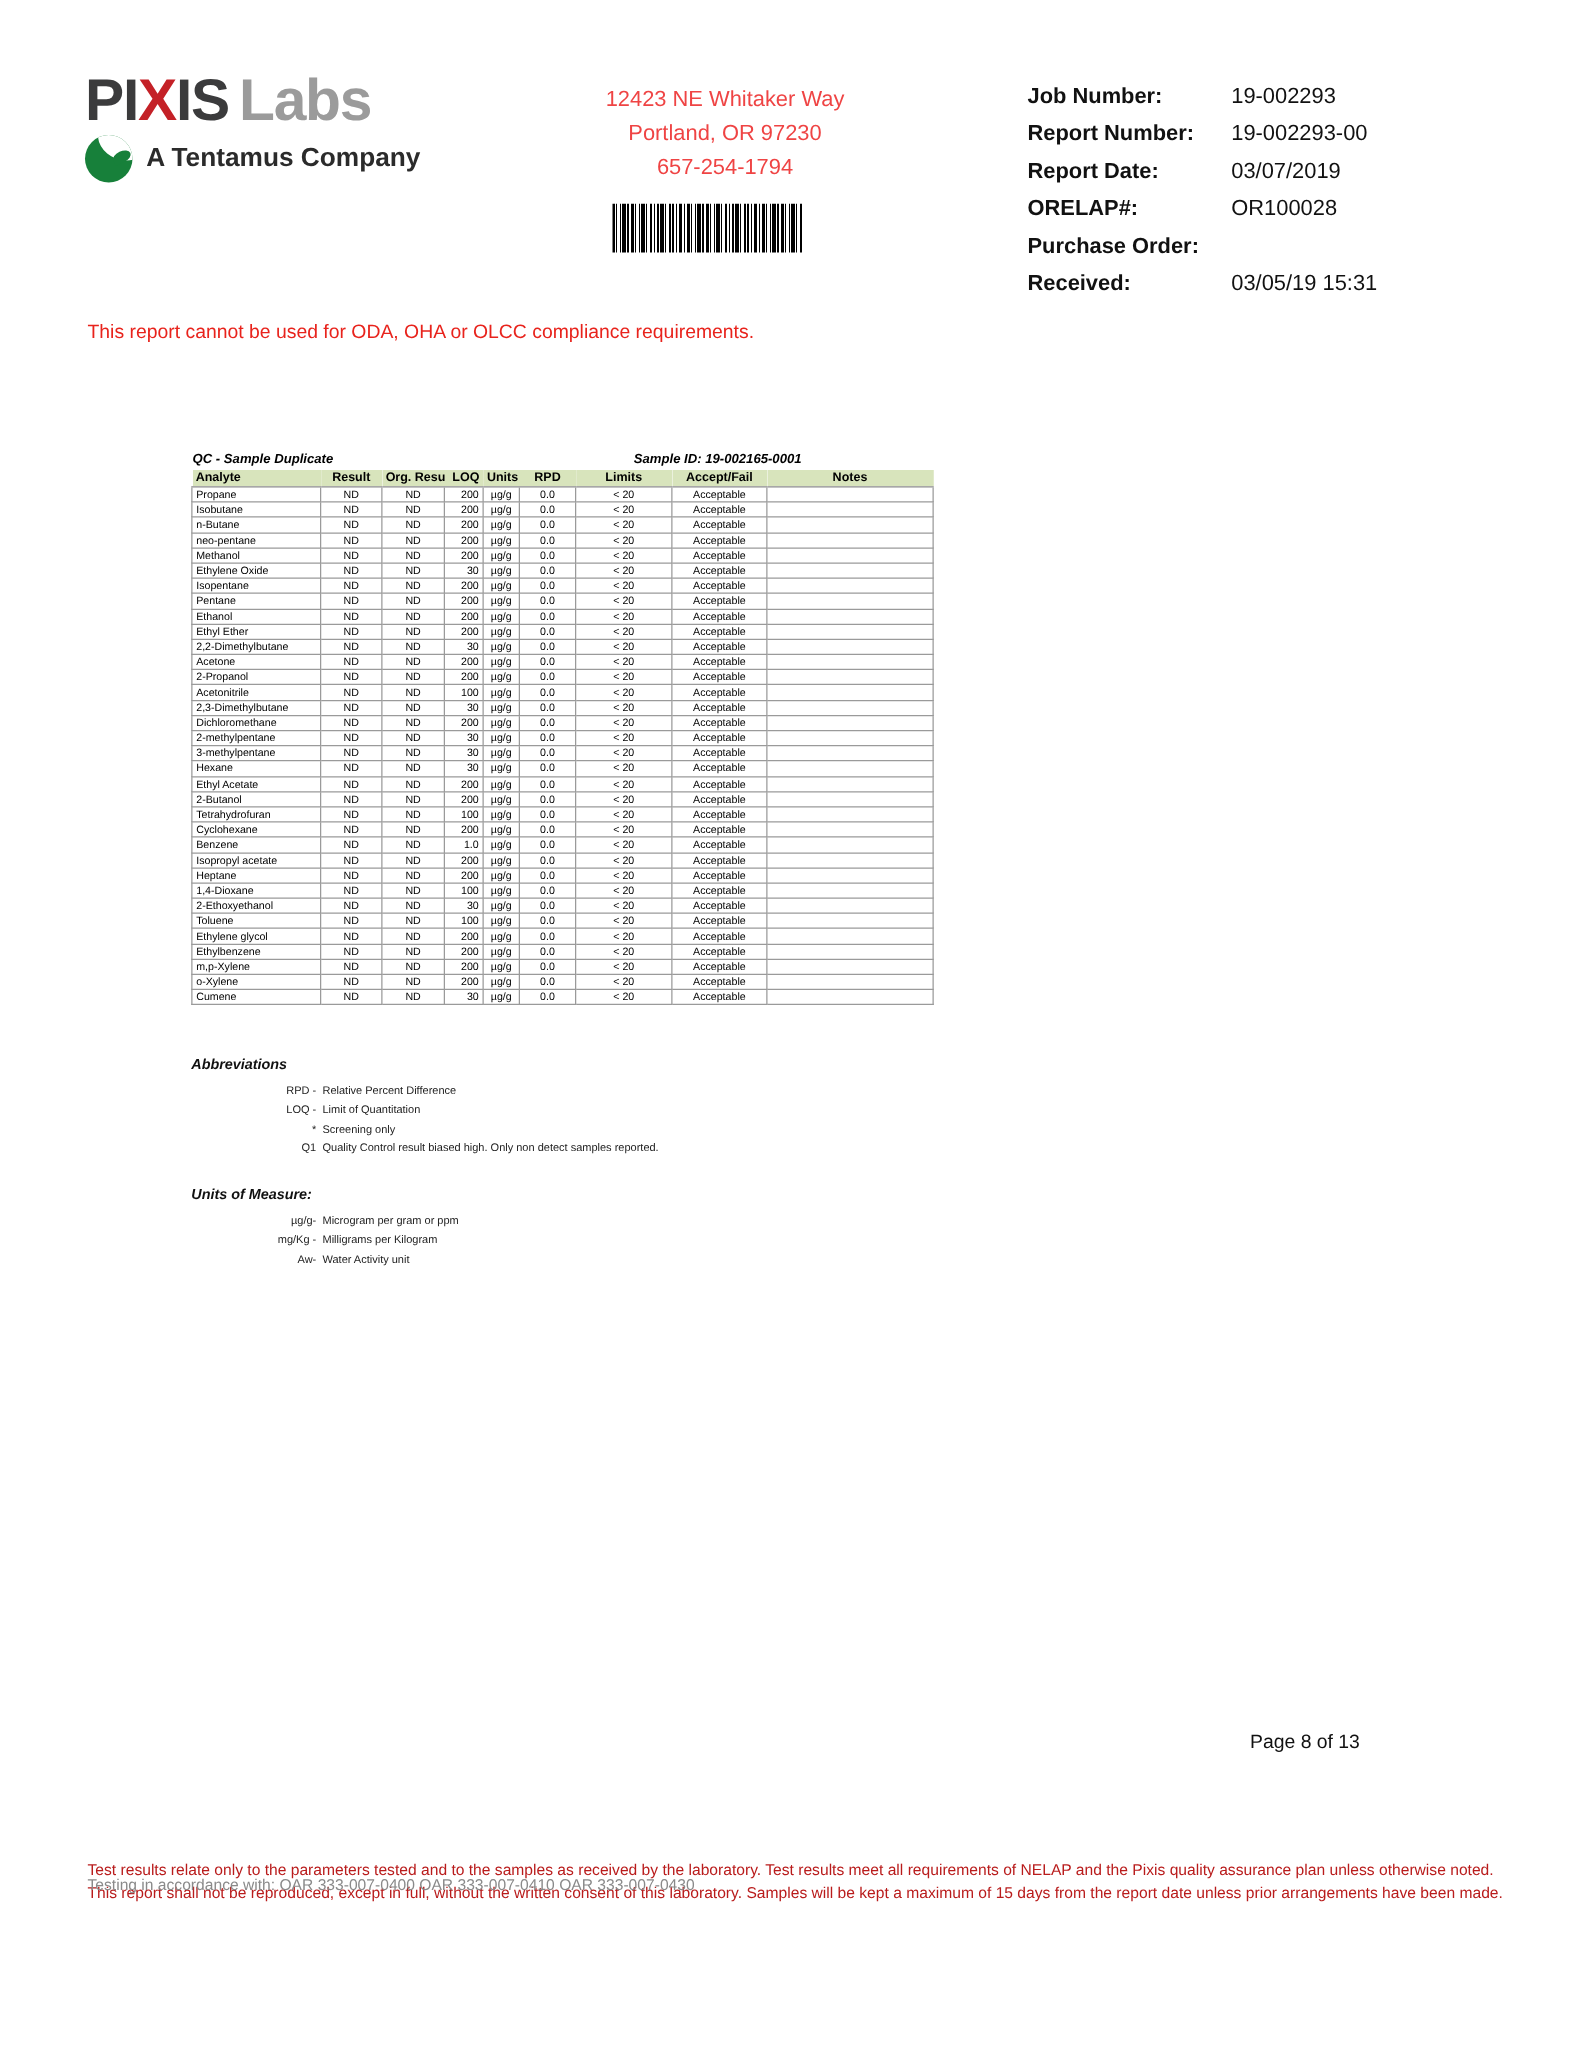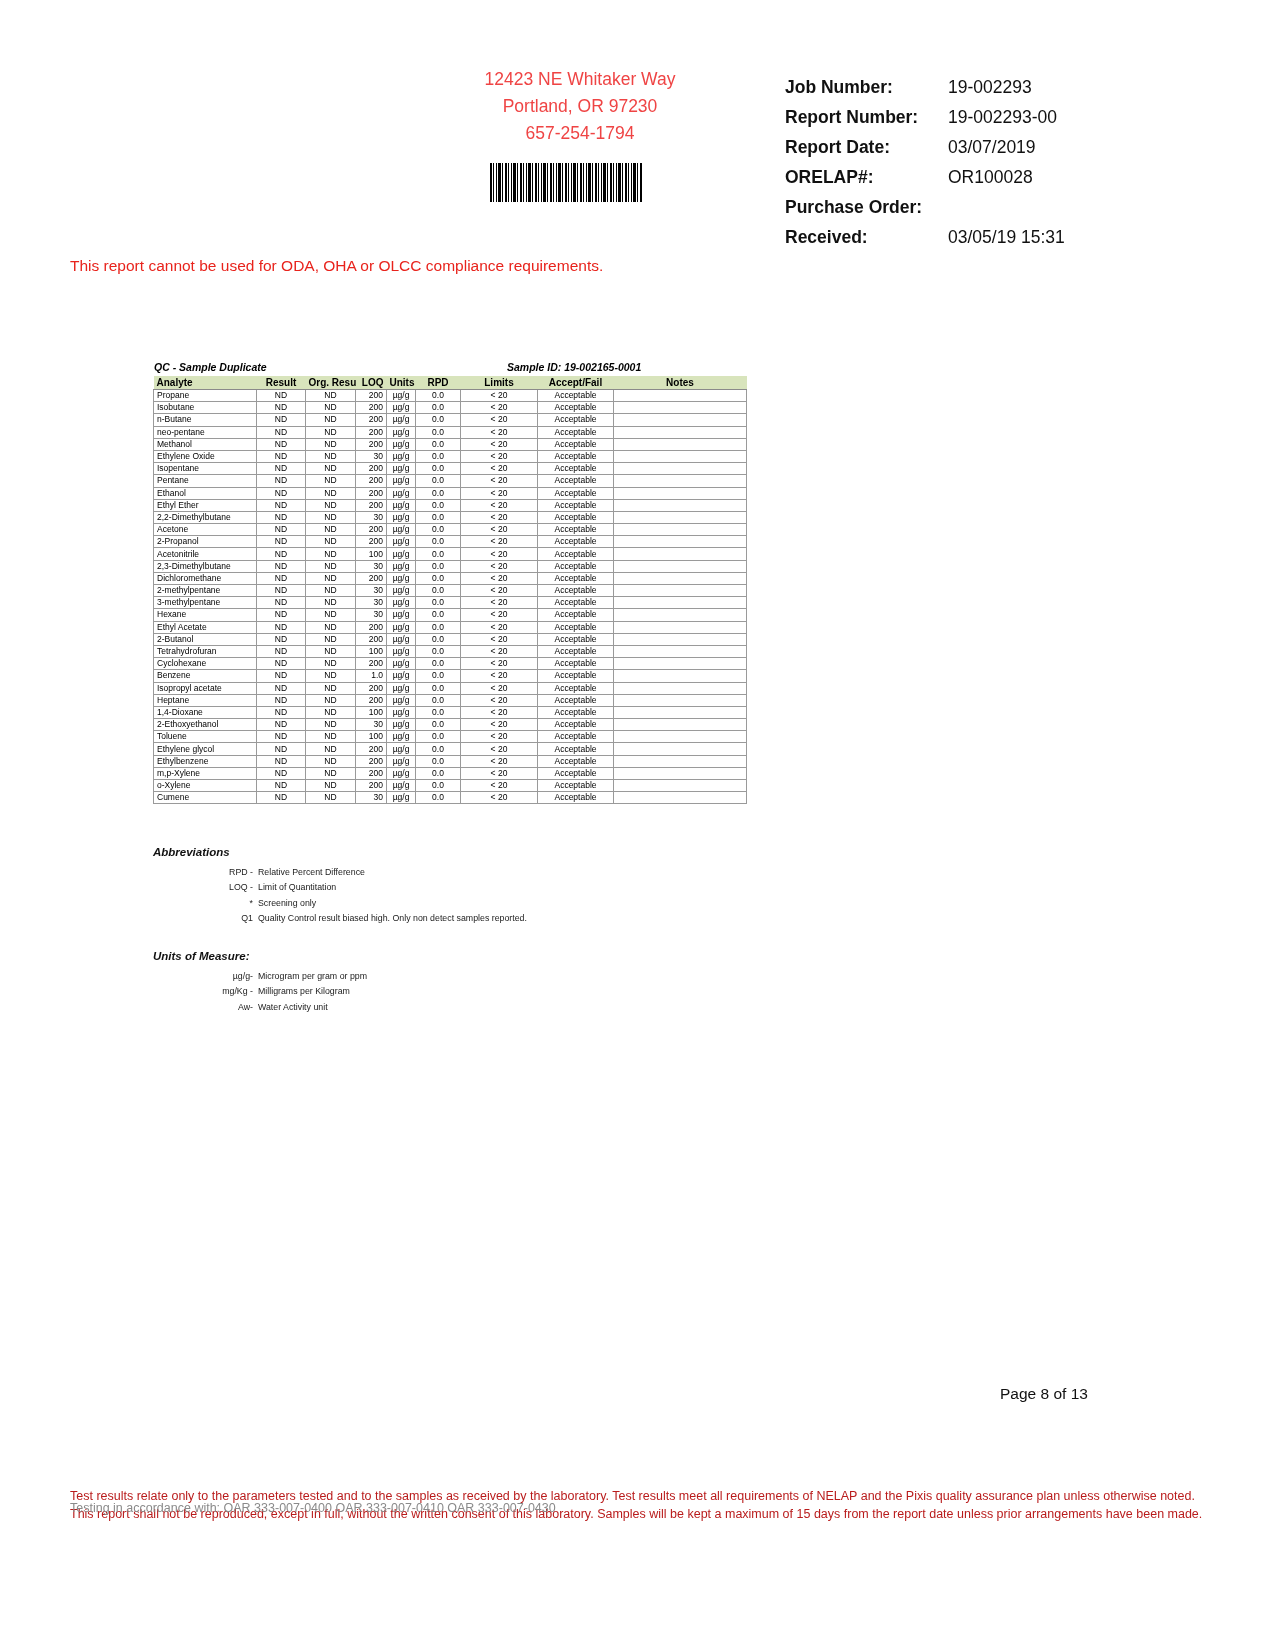--- a/index.html
+++ b/index.html
@@ -15,21 +15,21 @@
   .logo-tag{display:flex;align-items:center;margin-top:5px;gap:11px;}
   .logo-mark{width:38px;height:38px;border-radius:50%;background:#17803a;position:relative;overflow:hidden;flex:0 0 auto;}
   .logo-mark::before{content:"";position:absolute;right:-14px;top:-16px;width:42px;height:36px;background:#fff;border-radius:50%;transform:rotate(20deg);}
   .logo-mark::after{content:"";position:absolute;right:1px;top:13px;width:15px;height:9px;background:#17803a;border-radius:60% 60% 60% 0;transform:rotate(-25deg);}
   .logo-tagline{font-size:21px;font-weight:bold;color:#2b2b2b;}
 
   .addr{position:absolute;left:440px;top:66px;width:280px;text-align:center;font-size:17.5px;line-height:27px;color:#ef4444;}
   .barcode{position:absolute;left:490px;top:163px;width:153px;height:39px;
     background:repeating-linear-gradient(90deg,#000 0px,#000 2px,#fff 2px,#fff 3px,#000 3px,#000 4px,#fff 4px,#fff 6px,#000 6px,#000 7px,#fff 7px,#fff 8px,#000 8px,#000 11px,#fff 11px,#fff 12px,#000 12px,#000 13px,#fff 13px,#fff 15px);}
 
-  .info{position:absolute;left:785px;top:66px;width:330px;margin-top:11px;}
+  .info{position:absolute;left:822px;top:66px;width:330px;}
   .info-row{display:flex;margin-bottom:10px;line-height:20px;}
   .info-label{width:163px;font-weight:bold;font-size:17.5px;color:#111;}
   .info-value{font-size:17.5px;color:#111;}
 
   .notice{position:absolute;left:70px;top:257px;font-size:15.5px;color:#e8231c;}
 
   
   .qc{position:absolute;left:153px;top:360px;width:593px;}
   .qc-titlebar{position:relative;height:16px;font-size:10.5px;font-weight:bold;font-style:italic;}
   .qc-title{position:absolute;left:1px;top:1px;}
@@ -58,20 +58,27 @@
   
   .pageno{position:absolute;left:1000px;top:1385px;font-size:15.5px;color:#111;}
   .disclaimer{position:absolute;left:70px;top:1488px;width:1142px;font-size:12.5px;line-height:17.5px;color:#b91c1c;}
   .accordance{position:absolute;left:70px;top:1501px;font-size:12.5px;color:#8a8a8a;}
 </style>
 </head>
 <body>
 
 <div class="page">
 
+  <div class="logo">
+    <div class="logo-name"><span class="dark">PI</span><span class="red">X</span><span class="dark">IS</span><span class="gray">Labs</span></div>
+    <div class="logo-tag">
+      <span class="logo-mark"></span>
+      <span class="logo-tagline">A Tentamus Company</span>
+    </div>
+  </div>
 
   <div class="addr">
     <div>12423 NE Whitaker Way</div>
     <div>Portland, OR 97230</div>
     <div>657-254-1794</div>
   </div>
   <div class="barcode"></div>
 
   <div class="info">
       <div class="info-row">

